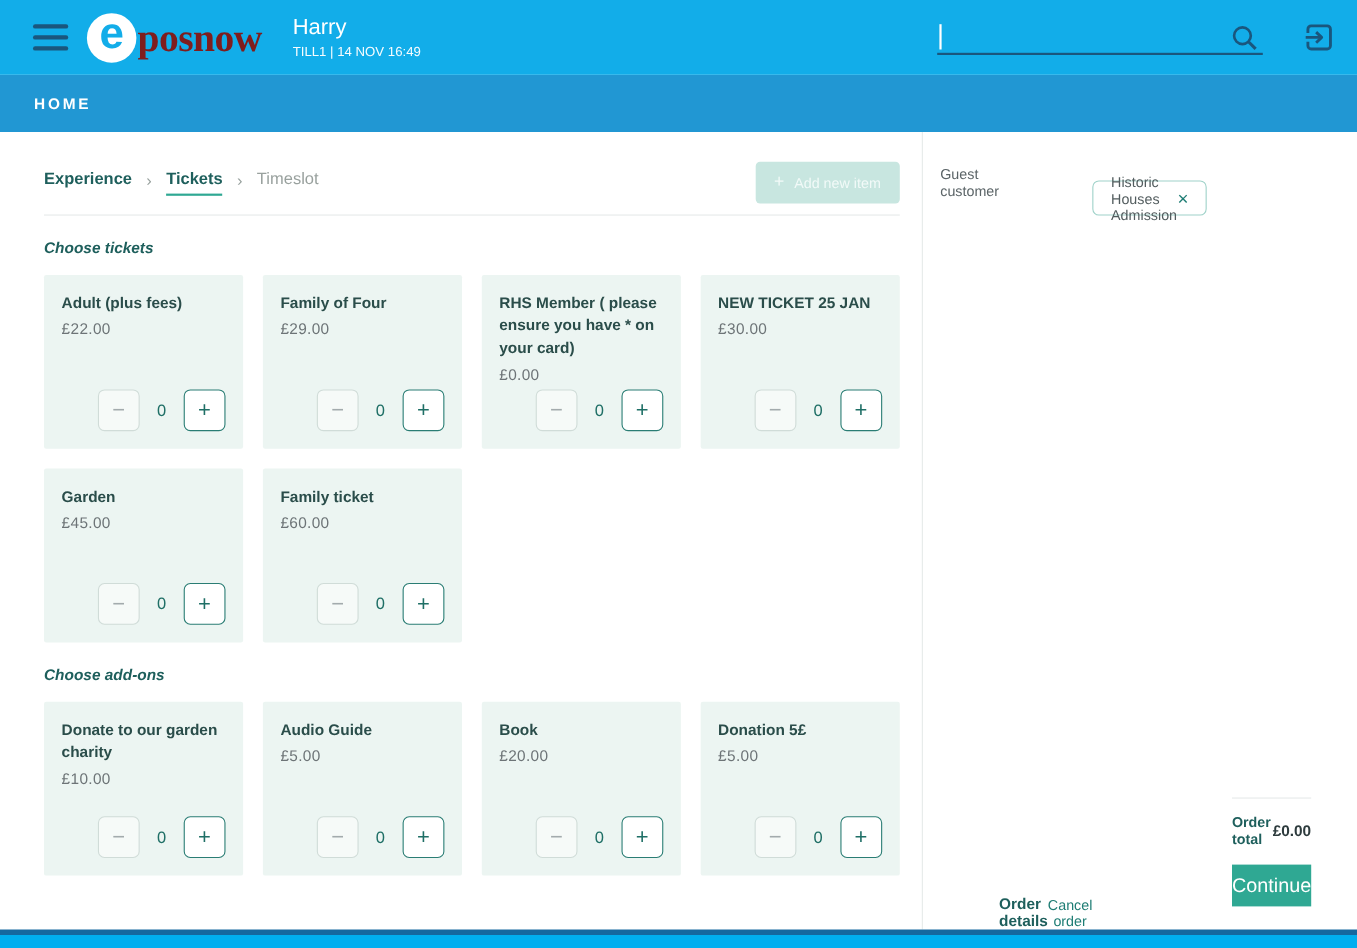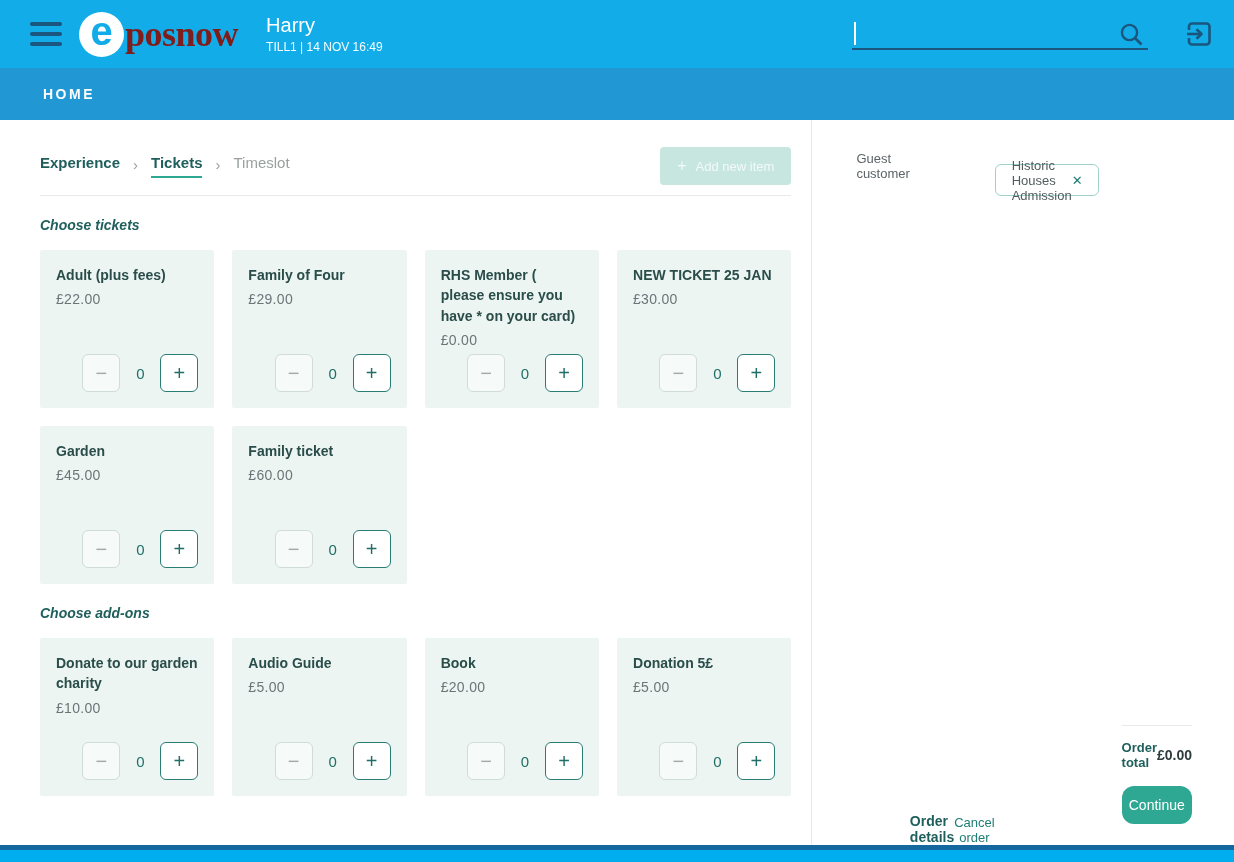--- a/index.html
+++ b/index.html
@@ -17,25 +17,25 @@
   .user-block { margin-left:28px; color:#fff; }
   .user-name { font-size:20px; font-weight:normal; }
   .till-status { font-size:12px; margin-top:3px; opacity:.97; }
   .search-area { position:absolute; left:852px; width:296px; top:19px; height:31px; border-bottom:2px solid var(--header-icon-navy); }
   .search-caret { position:absolute; left:2px; top:3px; width:2px; height:23px; background:#fff; }
   .search-input { position:absolute; inset:0; width:100%; height:100%; background:transparent; border:none; outline:none; color:#fff; font-size:15px; padding:0 38px 0 8px; caret-color:#fff; }
   .search-icon { position:absolute; right:2px; top:1px; }
   .exit-btn { position:absolute; right:20px; top:19px; background:none; border:none; cursor:pointer; padding:0; }
 
   
-  .navbar { height:52px; background:var(--nav-blue); display:flex; align-items:center; padding-left:43px; }
+  .navbar { height:52px; background:var(--nav-blue); display:flex; align-items:center; padding-left:31px; }
   .home-tab { color:#fff; font-weight:bold; font-size:14px; letter-spacing:2.5px; cursor:pointer; background:none; border:none; }
 
   
-  .main { display:flex; height:725px;gap:28px; }
+  .main { display:flex; height:725px; }
   .content { width:917px; border-right:1px solid var(--divider-grey); padding:27px 20px 0 40px; }
 
   .crumb-row { display:flex; align-items:center; justify-content:space-between; height:38px; }
   .breadcrumb { display:flex; align-items:center; gap:13px; font-size:15px; }
   .crumb { font-weight:bold; color:var(--teal-dark-text); cursor:pointer; padding-bottom:5px; border-bottom:2px solid transparent; background:none; border-top:none; border-left:none; border-right:none; font-size:15px; font-family:inherit; }
   .crumb.active { border-bottom-color:var(--teal-accent); }
   .crumb.disabled { color:#99a19e; font-weight:normal; cursor:default; }
   .crumb-sep { color:#97a09d; font-size:15px; padding-bottom:4px; }
   .add-item-btn { background:var(--disabled-btn-bg); color:var(--disabled-btn-text); border:none; border-radius:4px; height:38px; padding:0 17px; font-size:13px; display:flex; align-items:center; gap:9px; font-family:inherit; }
   .add-item-plus { font-size:16px; line-height:1; }
@@ -60,21 +60,21 @@
   .details-row { margin-top:22px; display:flex; align-items:flex-end; justify-content:space-between; }
   .details-title { font-size:14px; font-weight:bold; color:var(--teal-dark-text); }
   .cancel-link { font-size:13px; color:var(--teal-link); cursor:pointer; background:none; border:none; font-family:inherit; }
   .order-item { margin-top:17px; height:32px; border:1px solid var(--item-border); border-radius:6px; background:#fff; display:flex; align-items:center; justify-content:space-between; padding:0 15px 0 16px; }
   .item-name { font-size:13px; color:#525c5e; }
   .item-close { color:var(--teal-link); font-size:13px; cursor:pointer; background:none; border:none; }
   .sidebar-bottom { margin-top:auto; border-top:1px solid var(--divider-grey); padding-bottom:21px;margin-left:23px; }
   .total-row { display:flex; align-items:center; justify-content:space-between; margin:14px 0 16px; }
   .total-label { font-size:13px; font-weight:bold; color:var(--teal-dark-text); }
   .total-value { font-size:14px; font-weight:bold; color:#2d3b3d; }
-  .continue-btn { width:100%; height:38px; background:var(--teal-accent); color:#fff; border:none; border-radius:12px; font-size:14px; cursor:pointer; font-family:inherit; }
+  .continue-btn { width:100%; height:38px; background:var(--teal-accent); color:#fff; border:none; border-radius:0; font-size:18px; cursor:pointer; font-family:inherit; }
 
   
   .stripe-dark { position:absolute; left:0; right:0; bottom:12px; height:5px; background:var(--stripe-dark-blue); }
   .stripe-bright { position:absolute; left:0; right:0; bottom:0; height:12px; background:var(--stripe-bright-blue); }
 </style>
 </head>
 <body>
 
 <div class="page">
 

